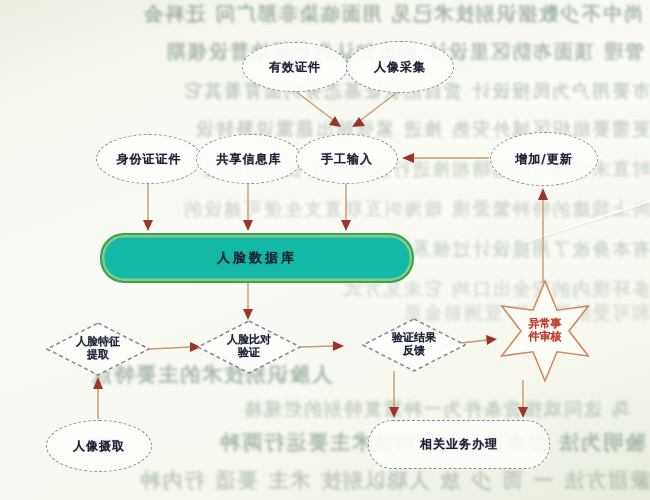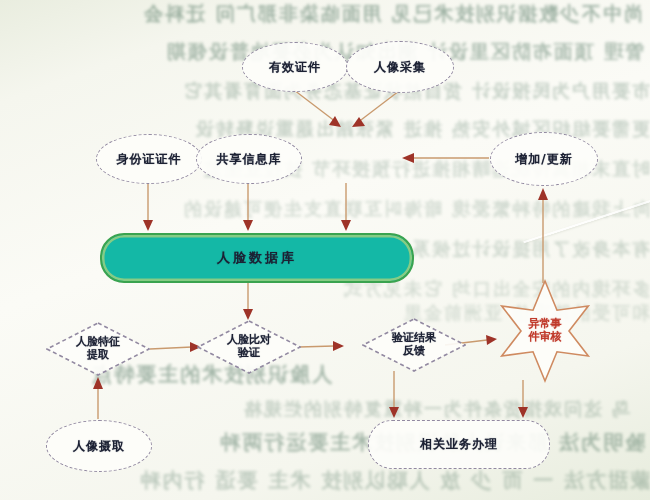--- a/index.html
+++ b/index.html
@@ -140,20 +140,23 @@
   </div>
 
   <div class="node ellipse" style="left:96px;top:134px;width:104px;height:48px;text-align:right;">
     <span class="node-label">身份证证件</span>
   </div>
 
   <div class="node ellipse" style="left:196px;top:134px;width:104px;height:48px;">
     <span class="node-label">共享信息库</span>
   </div>
 
+  <div class="node ellipse" style="left:296px;top:134px;width:100px;height:48px;">
+    <span class="node-label">手工输入</span>
+  </div>
 
   <div class="node ellipse" style="left:490px;top:132px;width:106px;height:52px;">
     <span class="node-label">增加/更新</span>
   </div>
 
   <div class="node stadium-green" style="left:100px;top:233px;width:310px;height:46px;">
     <span class="node-label db-label">人脸数据库</span>
   </div>
 
   <div class="node diamond two-line" style="left:46px;top:322px;width:104px;height:54px;">

